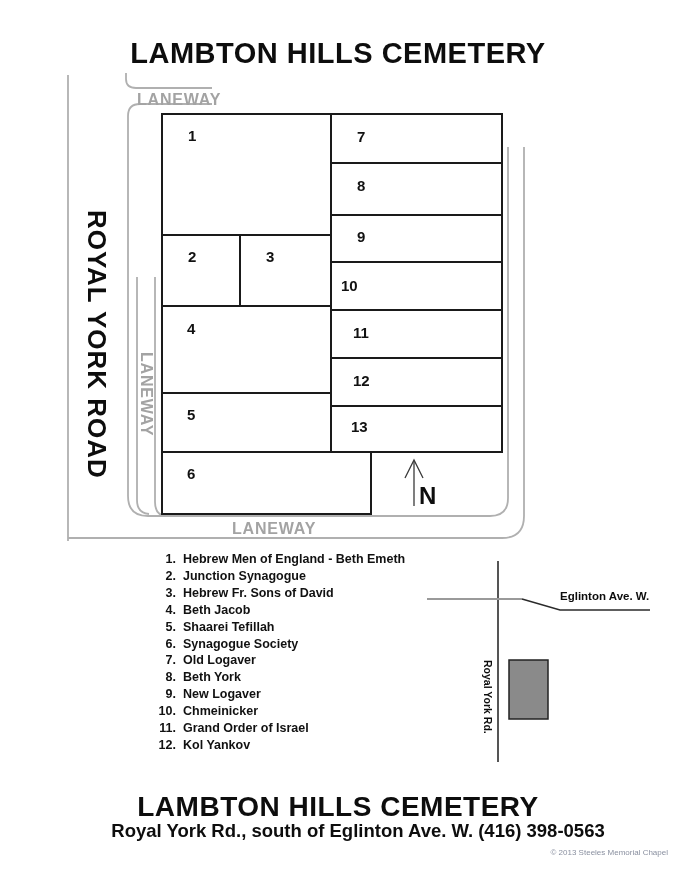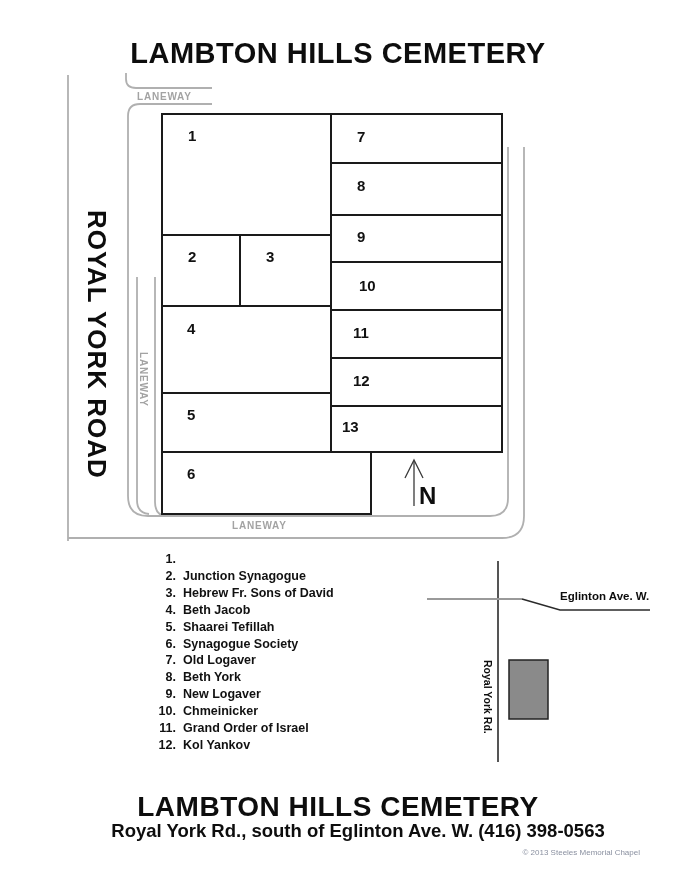--- a/index.html
+++ b/index.html
@@ -3,35 +3,35 @@
 <meta charset="utf-8">
 <style>
   html,body{margin:0;padding:0;background:#ffffff;}
   .page{position:relative;width:676px;height:893px;background:#fff;overflow:hidden;
         font-family:"Liberation Sans","DejaVu Sans",sans-serif;color:#0d0d0d;}
   svg.layer{position:absolute;left:0;top:0;z-index:1;}
   .txt{position:absolute;z-index:3;white-space:nowrap;}
   .title-top{left:0;top:37px;width:676px;text-align:center;font-size:29px;font-weight:bold;letter-spacing:.5px;}
   .vert{writing-mode:vertical-rl;line-height:1;}
   .ryr{left:84px;top:210px;font-size:26px;font-weight:bold;letter-spacing:1px;}
-  .lane{font-size:10px;font-weight:bold;color:#a3a3a3;letter-spacing:.8px;}
+  .lane{font-size:16px;font-weight:bold;color:#a3a3a3;letter-spacing:.8px;}
   .lane-top{left:137px;top:91px;}
   .lane-left{left:138px;top:352px;}
   .lane-bottom{left:232px;top:520px;}
   .plot-num{font-size:15px;font-weight:bold;color:#111;z-index:3;}
   .north-n{left:419px;top:482px;font-size:24px;font-weight:bold;}
   .legend{position:absolute;left:140px;top:551px;z-index:3;font-size:12.5px;font-weight:bold;color:#111;}
   .legend .row{display:flex;line-height:16.9px;}
   .legend .num{width:36px;text-align:right;}
   .legend .name{margin-left:7px;white-space:nowrap;}
   .egl-label{left:560px;top:590px;font-size:11.5px;font-weight:bold;}
   .inset-ryr{left:482px;top:660px;font-size:10.5px;font-weight:bold;}
   .footer-title{left:0;top:791px;width:676px;text-align:center;font-size:28px;font-weight:bold;letter-spacing:.5px;}
   .footer-addr{left:0;top:820px;width:676px;text-align:center;font-size:18.5px;font-weight:bold;padding-left:20px;}
-  .copyright{right:36px;top:848px;font-size:8px;color:#8a90a0;}
+  .copyright{right:8px;top:848px;font-size:8px;color:#8a90a0;}
 </style>
 </head>
 <body>
 
 <div class="page">
 
   <svg class="layer" width="676" height="893" viewBox="0 0 676 893">
 
     <g fill="none" stroke="#b0b0b0" stroke-width="1.8">
       <path d="M68,75 V541"></path>
@@ -81,28 +81,29 @@
 
   <div class="txt plot-num" style="left:188px;top:127px;">1</div>
   <div class="txt plot-num" style="left:188px;top:248px;">2</div>
   <div class="txt plot-num" style="left:266px;top:248px;">3</div>
   <div class="txt plot-num" style="left:187px;top:320px;">4</div>
   <div class="txt plot-num" style="left:187px;top:406px;">5</div>
   <div class="txt plot-num" style="left:187px;top:465px;">6</div>
   <div class="txt plot-num" style="left:357px;top:128px;">7</div>
   <div class="txt plot-num" style="left:357px;top:177px;">8</div>
   <div class="txt plot-num" style="left:357px;top:228px;">9</div>
-  <div class="txt plot-num" style="left:359px;top:277px;">10</div>
+  <div class="txt plot-num" style="left:341px;top:277px;">10</div>
   <div class="txt plot-num" style="left:353px;top:324px;text-align:right;">11</div>
   <div class="txt plot-num" style="left:353px;top:372px;">12</div>
-  <div class="txt plot-num" style="left:342px;top:418px;">13</div>
+  <div class="txt plot-num" style="left:351px;top:418px;">13</div>
 
   <div class="legend">
     <div class="row">
         <span class="num">1.</span>
+        <span class="name">Hebrew Men of England - Beth Emeth</span>
       </div>
     <div class="row">
         <span class="num">2.</span>
         <span class="name">Junction Synagogue</span>
       </div>
     <div class="row">
         <span class="num">3.</span>
         <span class="name">Hebrew Fr. Sons of David</span>
       </div>
     <div class="row">

